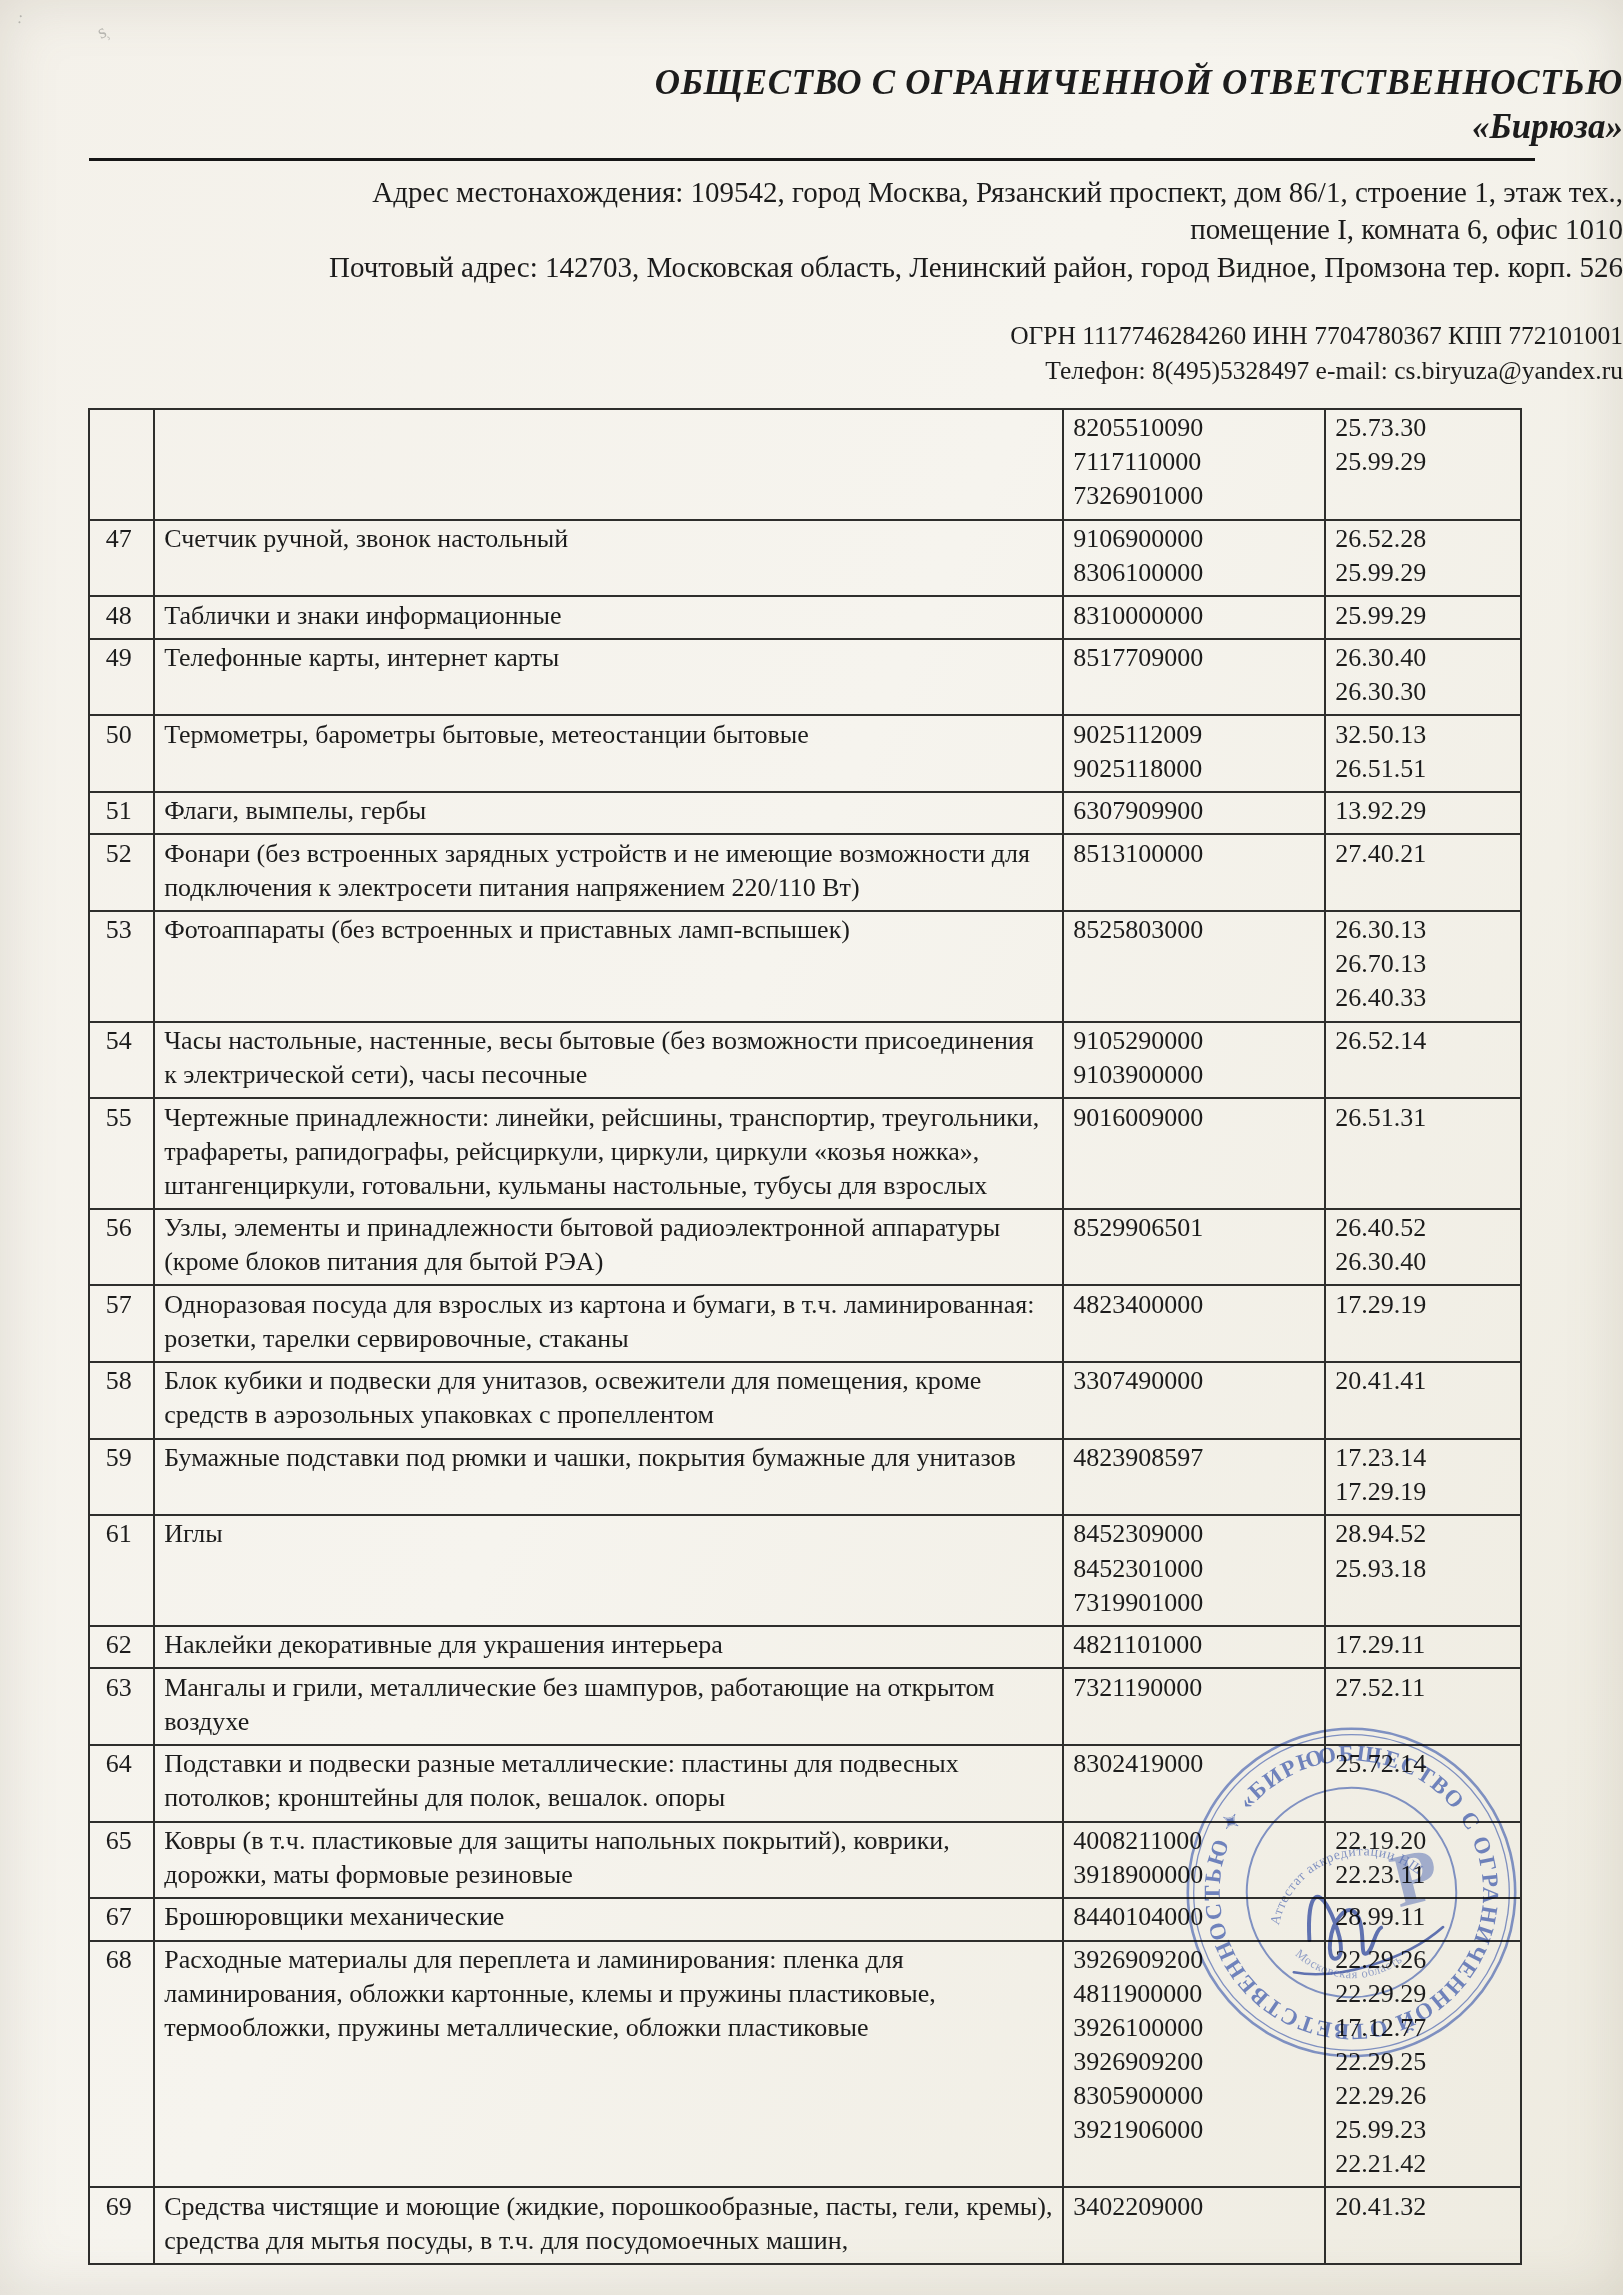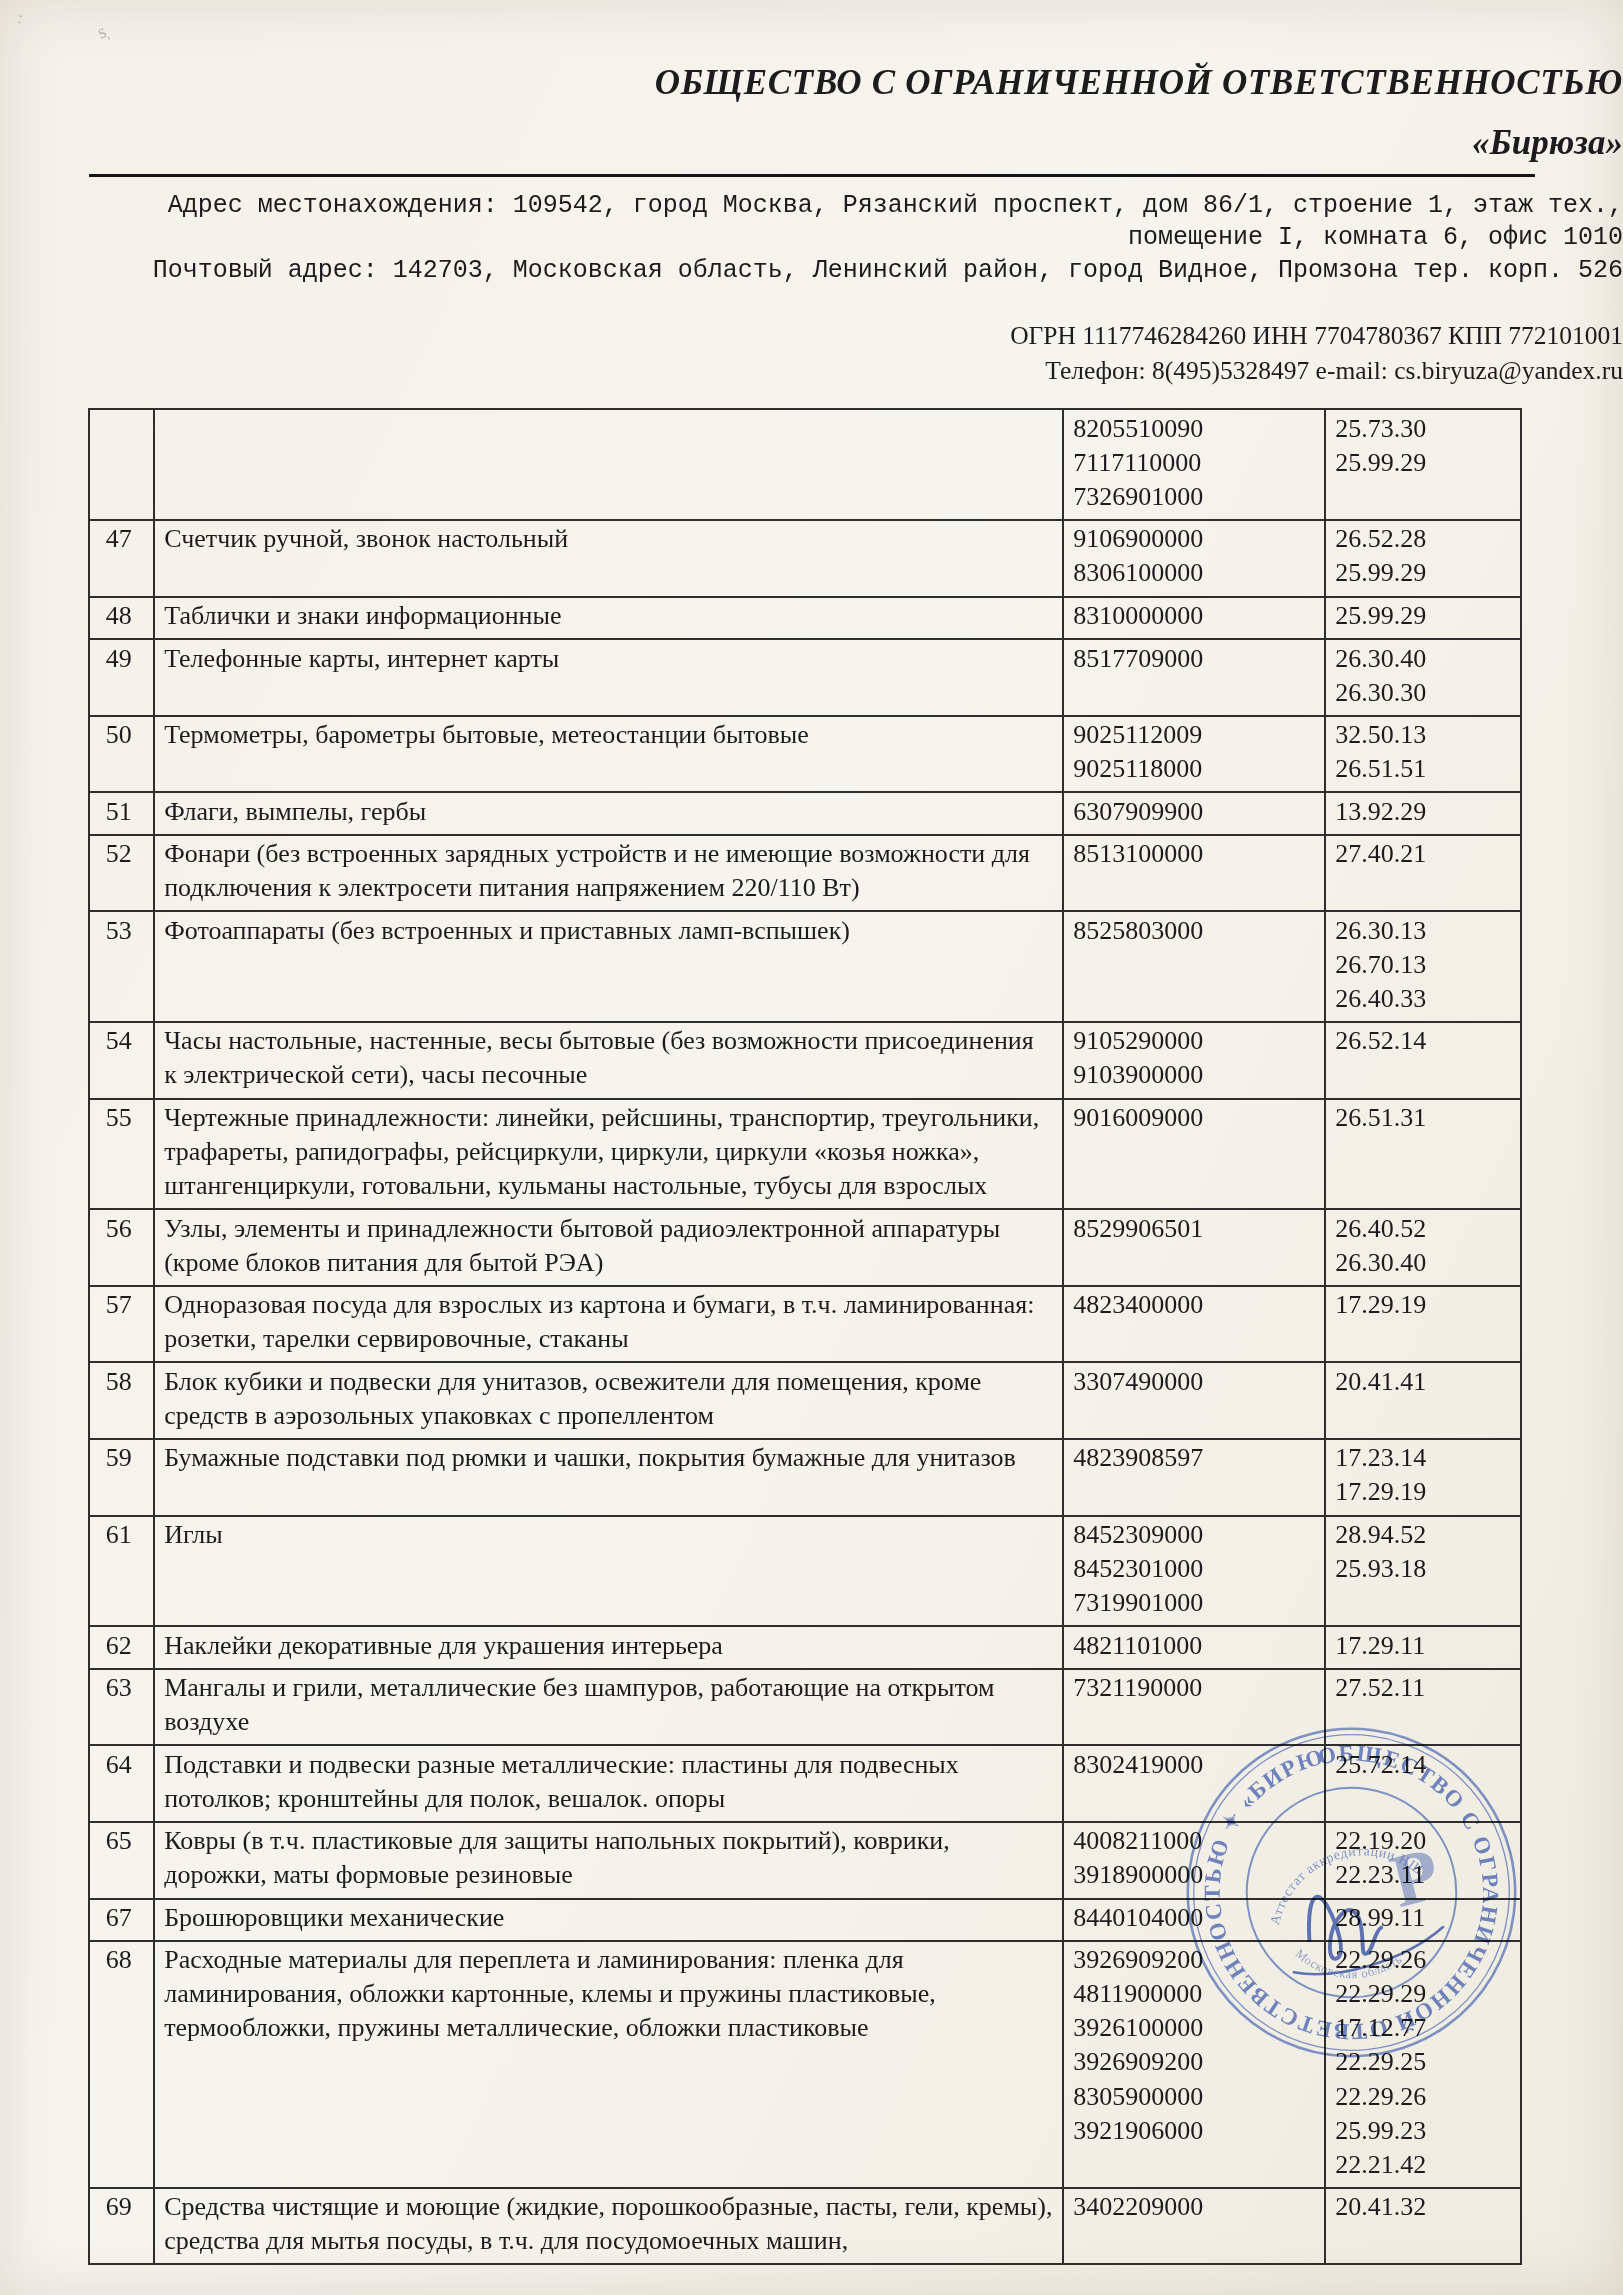--- a/index.html
+++ b/index.html
@@ -18,26 +18,26 @@
   }
   .scan-mark { position:absolute; color:#8a8a86; opacity:.55; font-size:17px; }
   .scan-mark.m1 { left:18.3px; top:7.9px; transform:rotate(12deg); }
   .scan-mark.m2 { left:98px; top:21px; transform:rotate(-24deg); font-size:19.6px; }
 
   .header { text-align:right; padding-top:63px; }
   .org-type {
     font-size:35px; font-weight:bold; font-style:italic; letter-spacing:0.7px;
   }
   .org-name {
-    font-size:35px; font-weight:bold; font-style:italic; margin-top:20px;
+    font-size:35px; font-weight:bold; font-style:italic; margin-top:4px;
   }
   .header-rule {
     width:1446px; height:3.3px; background:#161616; margin:10.5px auto 13px auto; border:none;
   }
-  .addr-line { font-size:25px; line-height:1.3;font-family:Liberation Mono, monospace; }
+  .addr-line { font-size:29px; line-height:1.3; }
   .reg-line { font-size:25.5px; margin-top:34px; }
   .contact-line { font-size:25.5px; margin-top:5.2px; }
 
   table.goods {
     border-collapse:collapse; table-layout:fixed;
     margin:22px 0 0 88px; width:1433px;
   }
   td {
     border:2px solid #2e2e2c;
     vertical-align:top;

